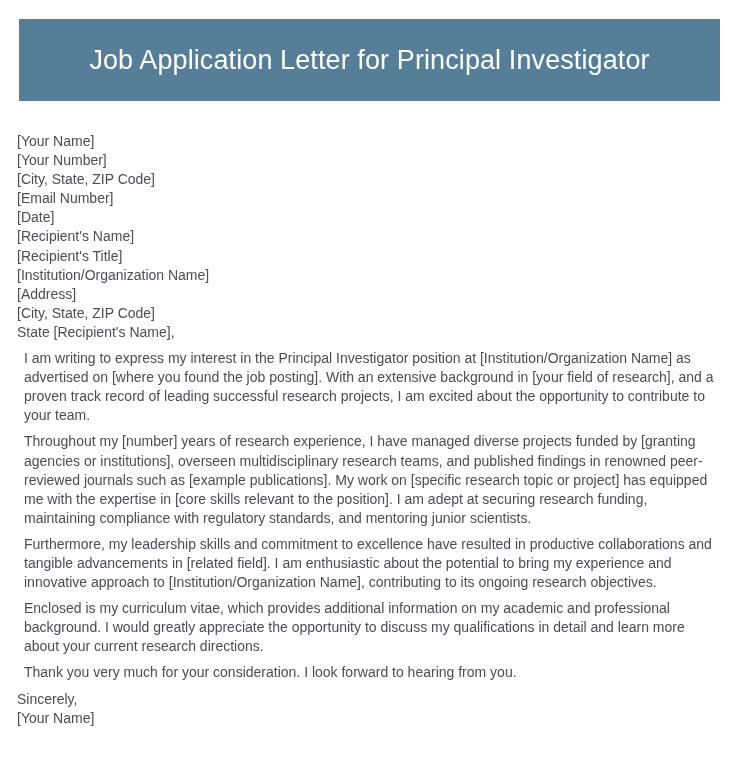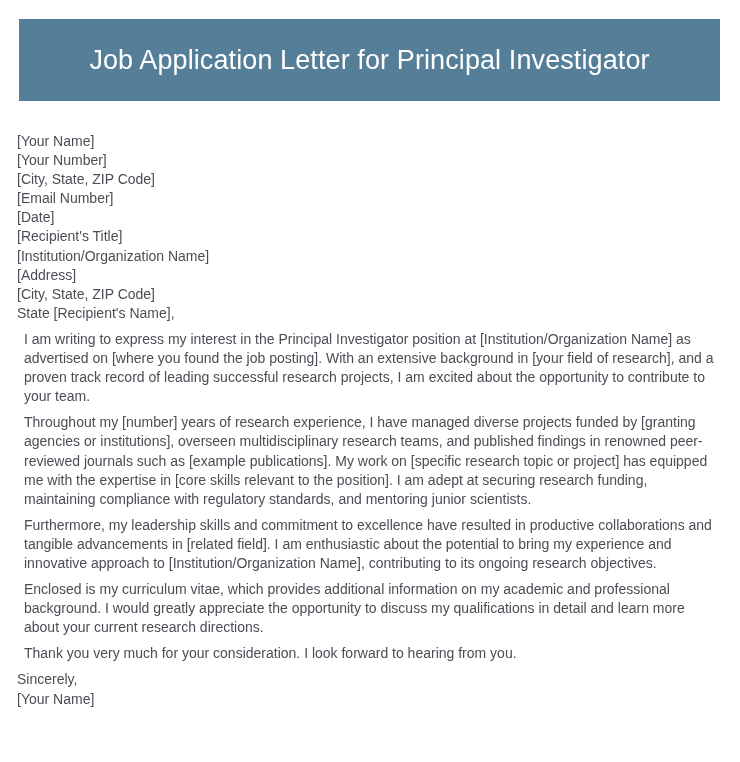--- a/index.html
+++ b/index.html
@@ -74,20 +74,21 @@
 
     <div>
       <div class="letter-line">[Your Name]</div>
       <div class="letter-line">[Your Number]</div>
       <div class="letter-line">[City, State, ZIP Code]</div>
       <div class="letter-line">[Email Number]</div>
       <div class="letter-line">[Date]</div>
     </div>
 
     <div>
+      <div class="letter-line">[Recipient's Name]</div>
       <div class="letter-line">[Recipient's Title]</div>
       <div class="letter-line">[Institution/Organization Name]</div>
       <div class="letter-line">[Address]</div>
       <div class="letter-line">[City, State, ZIP Code]</div>
     </div>
 
     <div class="letter-line">State [Recipient's Name],</div>
 
     <p class="letter-paragraph">I am writing to express my interest in the Principal Investigator position at [Institution/Organization Name] as advertised on [where you found the job posting]. With an extensive background in [your field of research], and a proven track record of leading successful research projects, I am excited about the opportunity to contribute to your team.</p>
     <p class="letter-paragraph">Throughout my [number] years of research experience, I have managed diverse projects funded by [granting agencies or institutions], overseen multidisciplinary research teams, and published findings in renowned peer-reviewed journals such as [example publications]. My work on [specific research topic or project] has equipped me with the expertise in [core skills relevant to the position]. I am adept at securing research funding, maintaining compliance with regulatory standards, and mentoring junior scientists.</p>

